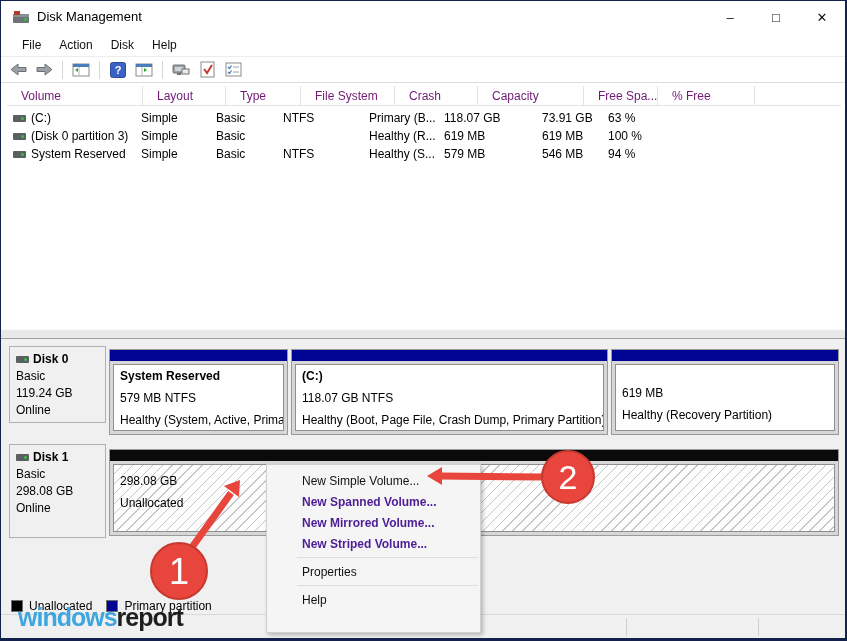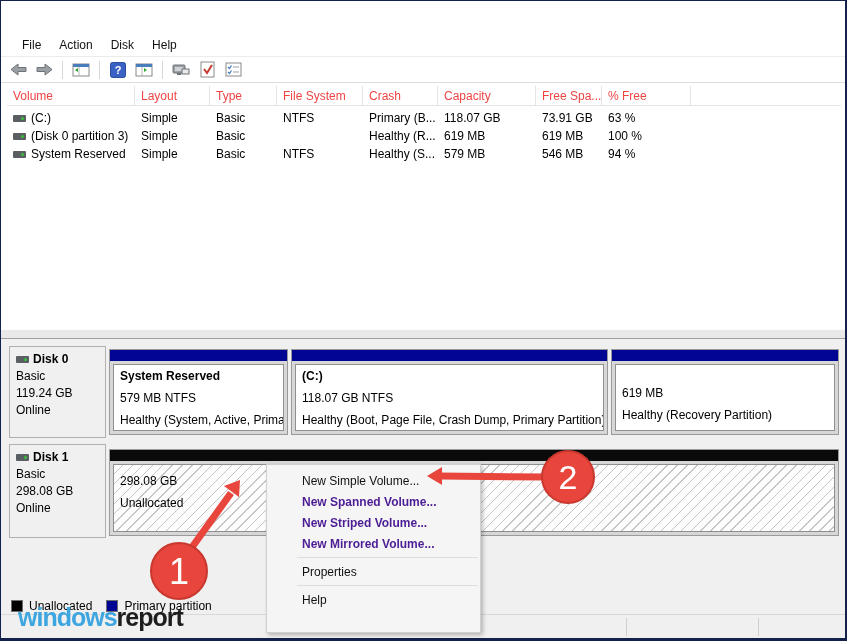--- a/index.html
+++ b/index.html
@@ -17,21 +17,21 @@
   
   .menubar { position:absolute; left:0; top:32px; width:100%; height:23px; background:#fff; display:flex; align-items:center; padding-left:12px; gap:0; }
   .menu-item { font-size:12px; color:#111; padding:3px 9px; }
   
   .toolbar { position:absolute; left:0; top:55px; width:100%; height:27px; background:#fff; border-top:1px solid #ececec; border-bottom:1px solid #dcdcdc; display:flex; align-items:center; padding-left:6px; gap:4px; }
   .tb-sep { width:1px; height:18px; background:#d6d6d6; margin:0 3px; }
   .tb-btn { width:22px; height:22px; display:flex; align-items:center; justify-content:center; }
   
   .list-area { position:absolute; left:0; top:83px; width:100%; height:245px; background:#fff; }
   .vt-header { position:absolute; left:6px; top:2px; display:flex; height:20px; border-bottom:1px solid #e3e3e3; width:834px; }
-  .vt-h { font-size:12px; color:#ef4444; padding:3px 0 0 6px; border-right:1px solid #e3e3e3; white-space:nowrap; overflow:hidden; }
+  .vt-h { font-size:12px; color:#701a75; padding:3px 0 0 6px; border-right:1px solid #e3e3e3; white-space:nowrap; overflow:hidden;margin-left:8px; }
   .vt-row { position:absolute; left:6px; display:flex; height:18px; width:834px; align-items:center; }
   .vt-c { font-size:12px; color:#000; padding-left:6px; white-space:nowrap; overflow:hidden; display:flex; align-items:center; gap:5px; }
   .c0{width:128px;} .c1{width:75px;} .c2{width:67px;} .c3{width:86px;} .c4{width:75px;} .c5{width:98px;} .c6{width:66px;} .c7{width:89px;}
   .drive-ico { display:inline-block; width:13px; height:7px; background:#5a5f63; border-radius:1px; position:relative; flex:none; }
   .drive-ico::after { content:""; position:absolute; right:2px; top:2px; width:3px; height:3px; background:#35c435; border-radius:50%; }
   
   .splitter { position:absolute; left:0; top:328px; width:100%; height:10px; background:#e9e9e9; border-top:1px solid #fbfbfb; border-bottom:1px solid #9f9f9f; }
   
   .graph-area { position:absolute; left:0; top:338px; width:100%; height:258px; background:#f0f0f0; }
   .disk-label { position:absolute; left:8px; width:97px; background:#f0f0f0; border:1px solid #b0b0b0; padding:5px 6px; }
@@ -67,20 +67,34 @@
   .ctx-item.disabled { color:#4c1d95;font-weight:bold; }
   .ctx-sep { height:1px; background:#dedede; margin:3px 2px 3px 30px; }
   
   .overlay { position:absolute; left:0; top:0; width:847px; height:641px; z-index:50; pointer-events:none; }
 </style>
 </head>
 <body>
 
 <div class="window">
 
+  <div class="titlebar">
+    <svg class="title-icon" viewBox="0 0 18 14">
+      <rect x="1" y="4" width="16" height="9" rx="1" fill="#6e7377"></rect>
+      <rect x="1" y="4" width="16" height="3" fill="#8b9094"></rect>
+      <circle cx="13.5" cy="9.5" r="1.4" fill="#35c435"></circle>
+      <rect x="2" y="1" width="6" height="4" fill="#b03a2e"></rect>
+    </svg>
+    <span class="title-text">Disk Management</span>
+    <div class="win-controls">
+      <div class="win-btn">–</div>
+      <div class="win-btn">□</div>
+      <div class="win-btn">✕</div>
+    </div>
+  </div>
 
   <div class="menubar">
     <span class="menu-item">File</span>
     <span class="menu-item">Action</span>
     <span class="menu-item">Disk</span>
     <span class="menu-item">Help</span>
   </div>
 
   <div class="toolbar">
     <div class="tb-btn">
@@ -193,21 +207,21 @@
       <div class="vt-c c5">579 MB</div>
       <div class="vt-c c6">546 MB</div>
       <div class="vt-c c7">94 %</div>
     </div>
   </div>
 
   <div class="splitter"></div>
 
   <div class="graph-area">
 
-    <div class="disk-label" style="top:7px; height:92px;">
+    <div class="disk-label" style="top:7px; height:77px;">
       <div class="dl-name">
           <span class="drive-ico"></span>
           <span>Disk 0</span>
         </div>
       <div class="dl-line">Basic</div>
       <div class="dl-line">119.24 GB</div>
       <div class="dl-line">Online</div>
     </div>
 
     <div class="part-box" style="left:108px; top:10px; width:179px; height:86px;">
@@ -267,22 +281,22 @@
     <div class="sb-sep" style="left:757px;"></div>
   </div>
 
   <div class="watermark">
     <span class="wm-blue">windows</span><span class="wm-dark">report</span>
   </div>
 
   <div class="ctx-menu">
     <div class="ctx-item">New Simple Volume...</div>
     <div class="ctx-item disabled">New Spanned Volume...</div>
+    <div class="ctx-item disabled">New Mirrored Volume...</div>
     <div class="ctx-item disabled">New Striped Volume...</div>
-    <div class="ctx-item disabled">New Mirrored Volume...</div>
     <div class="ctx-sep"></div>
     <div class="ctx-item">Properties</div>
     <div class="ctx-sep"></div>
     <div class="ctx-item">Help</div>
   </div>
 
   <svg class="overlay" viewBox="0 0 847 641">
 
     <line x1="184" y1="556" x2="230" y2="492" stroke="#e8453c" stroke-width="7"></line>
     <polygon points="239,479 238,496 223,485" fill="#e8453c"></polygon>

